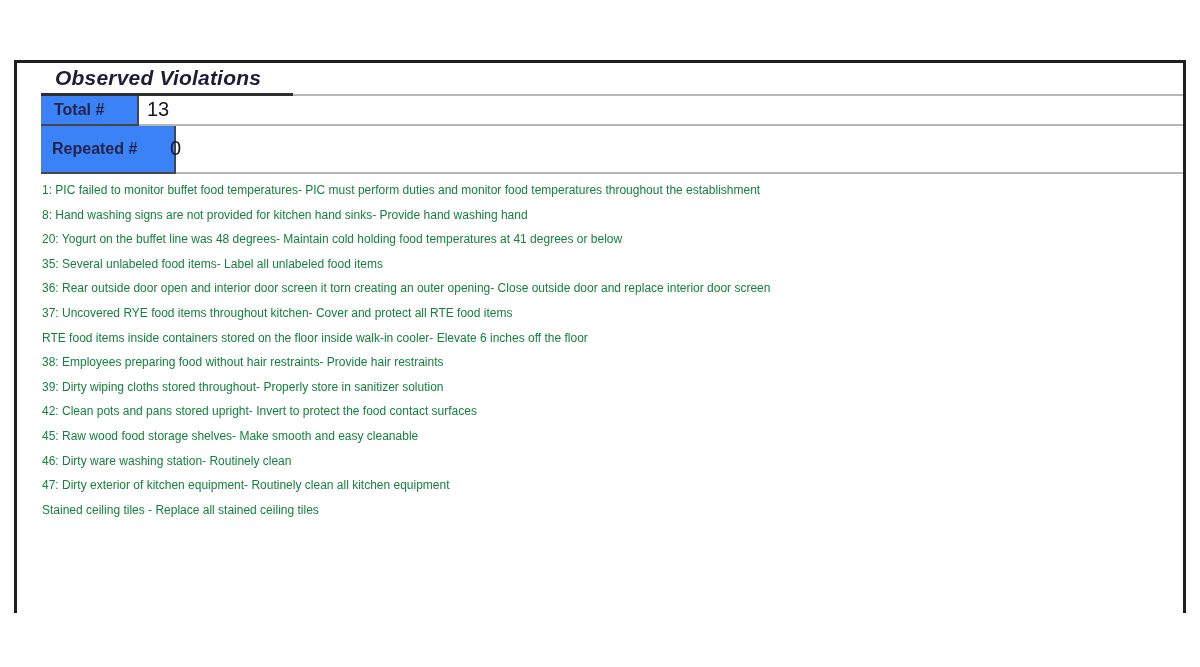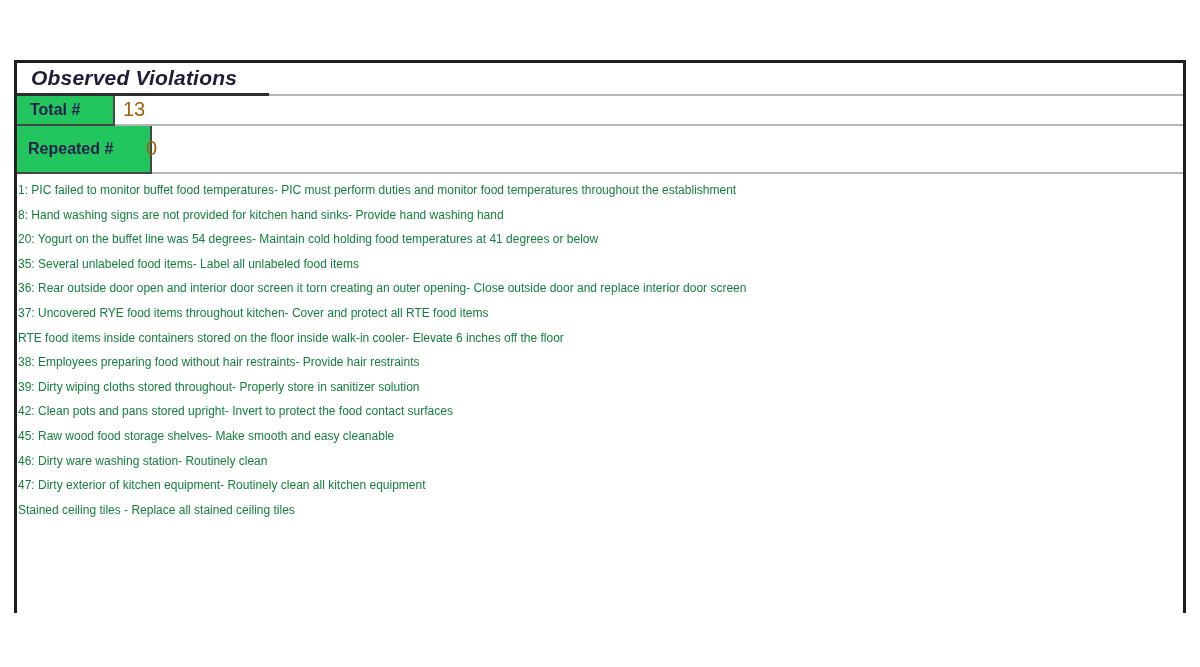--- a/index.html
+++ b/index.html
@@ -10,20 +10,21 @@
     overflow: hidden;
   }
   .report-box {
     position: absolute;
     left: 14px; top: 60px;
     width: 1172px; height: 553px;
     border-top: 3px solid #1f1f1f;
     border-left: 3px solid #1f1f1f;
     border-right: 3px solid #1f1f1f;
     background: #ffffff;
+    padding-left: 24px;
   }
   
   .title-row {
     position: relative;
     height: 33px;
     border-bottom: 2px solid #b6b6b6;
   }
   .title-cell {
     position: absolute;
     left: 0; top: 0; bottom: -2px;
@@ -50,36 +51,36 @@
   .row-total { height: 30px; }
   .row-repeated { height: 48px; }
   .label-cell {
     position: absolute;
     left: 0; top: 0; bottom: -2px;
     border-right: 2px solid #464646;
     border-bottom: 2px solid #464646;
     display: flex;
     align-items: center;
     z-index: 2;
-    background: #22c55e;
+    background: #3b82f6;
   }
   .cell-total { width: 98px; padding-left: 13px; }
   .cell-repeated { width: 135px; padding-left: 11px; }
   .label-text {
     font-size: 16px;
     font-weight: bold;
     color: #23234a;
     white-space: nowrap;
   }
   .summary-value {
     position: absolute;
     top: 50%;
     transform: translateY(-54%);
     font-size: 20px;
-    color: #a16207;
+    color: #0f172a;
     z-index: 3;
   }
   .value-total { left: 106px; }
   .value-repeated { left: 129px; }
   
   .violations-body {
     padding: 4px 8px 0 1px;
     font-size: 12px;
     line-height: 24.6px;
     color: #15803d;
@@ -107,21 +108,21 @@
   <div class="summary-row row-repeated">
     <div class="label-cell cell-repeated">
       <span class="label-text">Repeated #</span>
     </div>
     <span class="summary-value value-repeated">0</span>
   </div>
 
   <div class="violations-body">
     <span class="violation-item">1: PIC failed to monitor buffet food temperatures- PIC must perform duties and monitor food temperatures throughout the establishment</span>
     <span class="violation-item">8: Hand washing signs are not provided for kitchen hand sinks- Provide hand washing hand</span>
-    <span class="violation-item">20: Yogurt on the buffet line was 54 degrees- Maintain cold holding food temperatures at 41 degrees or below</span>
+    <span class="violation-item">20: Yogurt on the buffet line was 48 degrees- Maintain cold holding food temperatures at 41 degrees or below</span>
     <span class="violation-item">35: Several unlabeled food items- Label all unlabeled food items</span>
     <span class="violation-item">36: Rear outside door open and interior door screen it torn creating an outer opening- Close outside door and replace interior door screen</span>
     <span class="violation-item">37: Uncovered RYE food items throughout kitchen- Cover and protect all RTE food items</span>
     <span class="violation-item">RTE food items inside containers stored on the floor inside walk-in cooler- Elevate 6 inches off the floor</span>
     <span class="violation-item">38: Employees preparing food without hair restraints- Provide hair restraints</span>
     <span class="violation-item">39: Dirty wiping cloths stored throughout- Properly store in sanitizer solution</span>
     <span class="violation-item">42: Clean pots and pans stored upright- Invert to protect the food contact surfaces</span>
     <span class="violation-item">45: Raw wood food storage shelves- Make smooth and easy cleanable</span>
     <span class="violation-item">46: Dirty ware washing station- Routinely clean</span>
     <span class="violation-item">47: Dirty exterior of kitchen equipment- Routinely clean all kitchen equipment</span>

